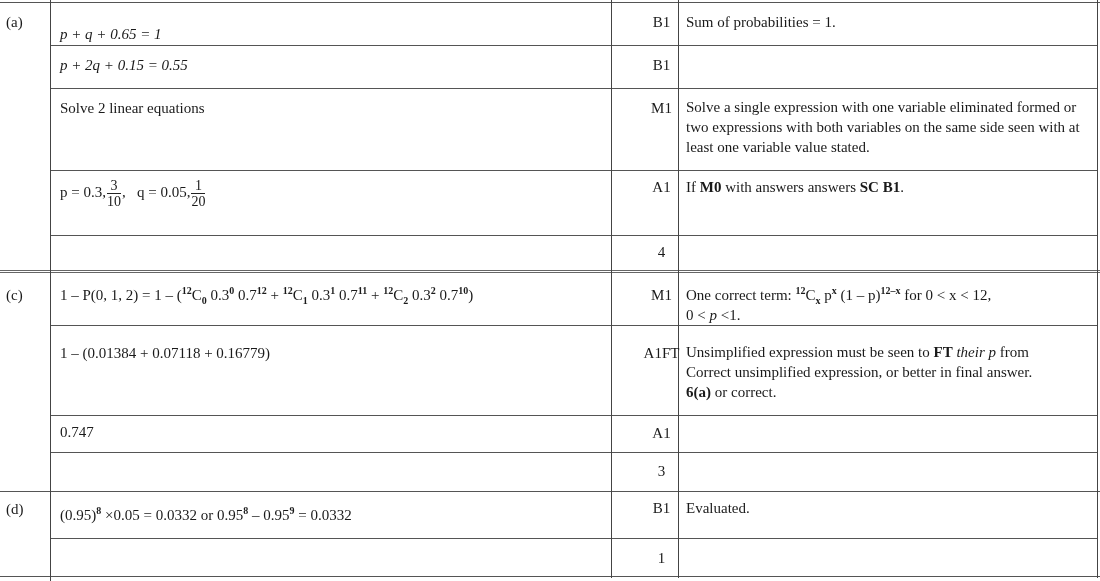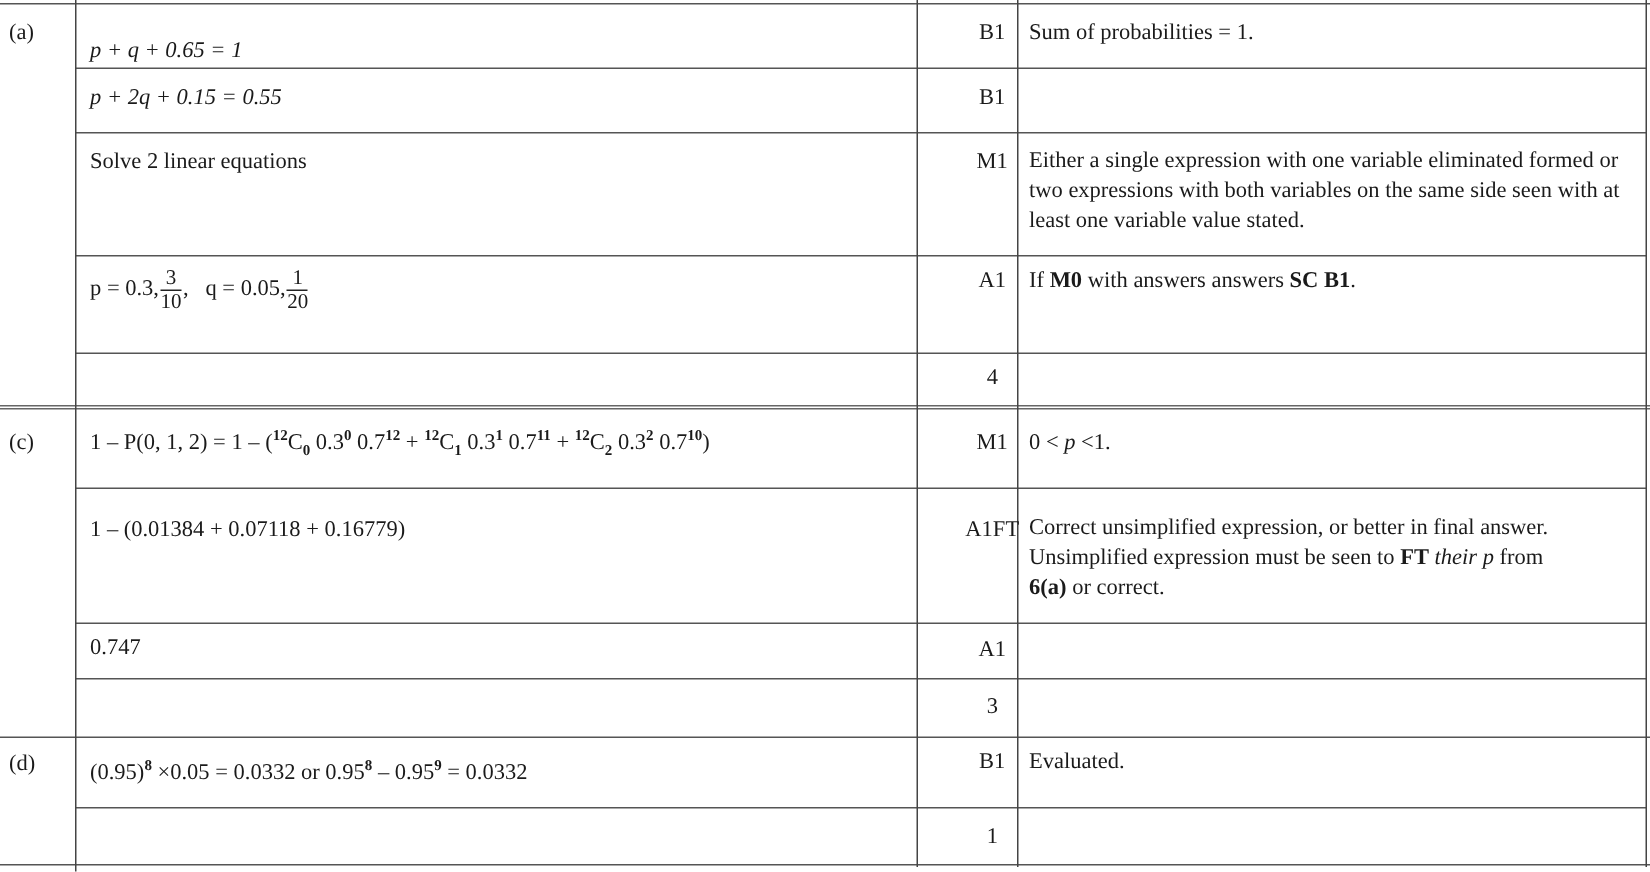--- a/index.html
+++ b/index.html
@@ -49,47 +49,48 @@
 
   <div class="cell ans" style="top:24px"><i class="v">p + q + 0.65 = 1</i></div>
   <div class="cell mark" style="top:12px">B1</div>
   <div class="cell guid" style="top:12px">Sum of probabilities = 1.</div>
 
   <div class="cell ans" style="top:55px"><i class="v">p + 2q + 0.15 = 0.55</i></div>
   <div class="cell mark" style="top:55px">B1</div>
 
   <div class="cell ans" style="top:98px">Solve 2 linear equations</div>
   <div class="cell mark" style="top:98px">M1</div>
-  <div class="cell guid" style="top:97px">Either a single expression with one variable eliminated formed or two expressions with both variables on the same side seen with at least one variable value stated.</div>
+  <div class="cell guid" style="top:97px">Solve a single expression with one variable eliminated formed or two expressions with both variables on the same side seen with at least one variable value stated.</div>
 
   <div class="cell ans" style="top:178px">
     <span>p = 0.3,</span><span class="frac"><span class="num">3</span><span class="den">10</span></span>,&nbsp;&nbsp;&nbsp;<span>q = 0.05,</span><span class="frac"><span class="num">1</span><span class="den">20</span></span>
   </div>
   <div class="cell mark" style="top:177px">A1</div>
   <div class="cell guid" style="top:177px">
     <div><span>If </span><b>M0</b><span> with answers answers </span><b>SC B1</b><span>.</span></div>
   </div>
 
   <div class="cell mark" style="top:242px">4</div>
 
   <div class="cell qlabel" style="top:285px">(c)</div>
 
   <div class="cell ans" style="top:285px">
     <span>1 – P(0, 1, 2) = 1 – (</span><sup>12</sup><span>C</span><sub>0</sub><span> 0.3</span><sup>0</sup><span> 0.7</span><sup>12</sup><span> + </span><sup>12</sup><span>C</span><sub>1</sub><span> 0.3</span><sup>1</sup><span> 0.7</span><sup>11</sup><span> + </span><sup>12</sup><span>C</span><sub>2</sub><span> 0.3</span><sup>2</sup><span> 0.7</span><sup>10</sup><span>)</span>
   </div>
   <div class="cell mark" style="top:285px">M1</div>
   <div class="cell guid" style="top:285px">
+    <div><span>One correct term: </span><sup>12</sup><span>C</span><sub>x</sub><span> p</span><sup>x</sup><span> (1 – p)</span><sup>12–x</sup><span> for 0 &lt; x &lt; 12,</span></div>
     <div><span>0 &lt; </span><i>p</i><span> &lt;1.</span></div>
   </div>
 
   <div class="cell ans" style="top:343px">1 – (0.01384 + 0.07118 + 0.16779)</div>
   <div class="cell mark" style="top:343px">A1FT</div>
   <div class="cell guid" style="top:342px">
+    <div><span>Unsimplified expression must be seen to </span><b>FT</b><i> their p</i><span> from</span></div>
     <div>Correct unsimplified expression, or better in final answer.</div>
-    <div><span>Unsimplified expression must be seen to </span><b>FT</b><i> their p</i><span> from</span></div>
     <div><b>6(a)</b><span> or correct.</span></div>
   </div>
 
   <div class="cell ans" style="top:422px">0.747</div>
   <div class="cell mark" style="top:423px">A1</div>
 
   <div class="cell mark" style="top:461px">3</div>
 
   <div class="cell qlabel" style="top:499px">(d)</div>
 

